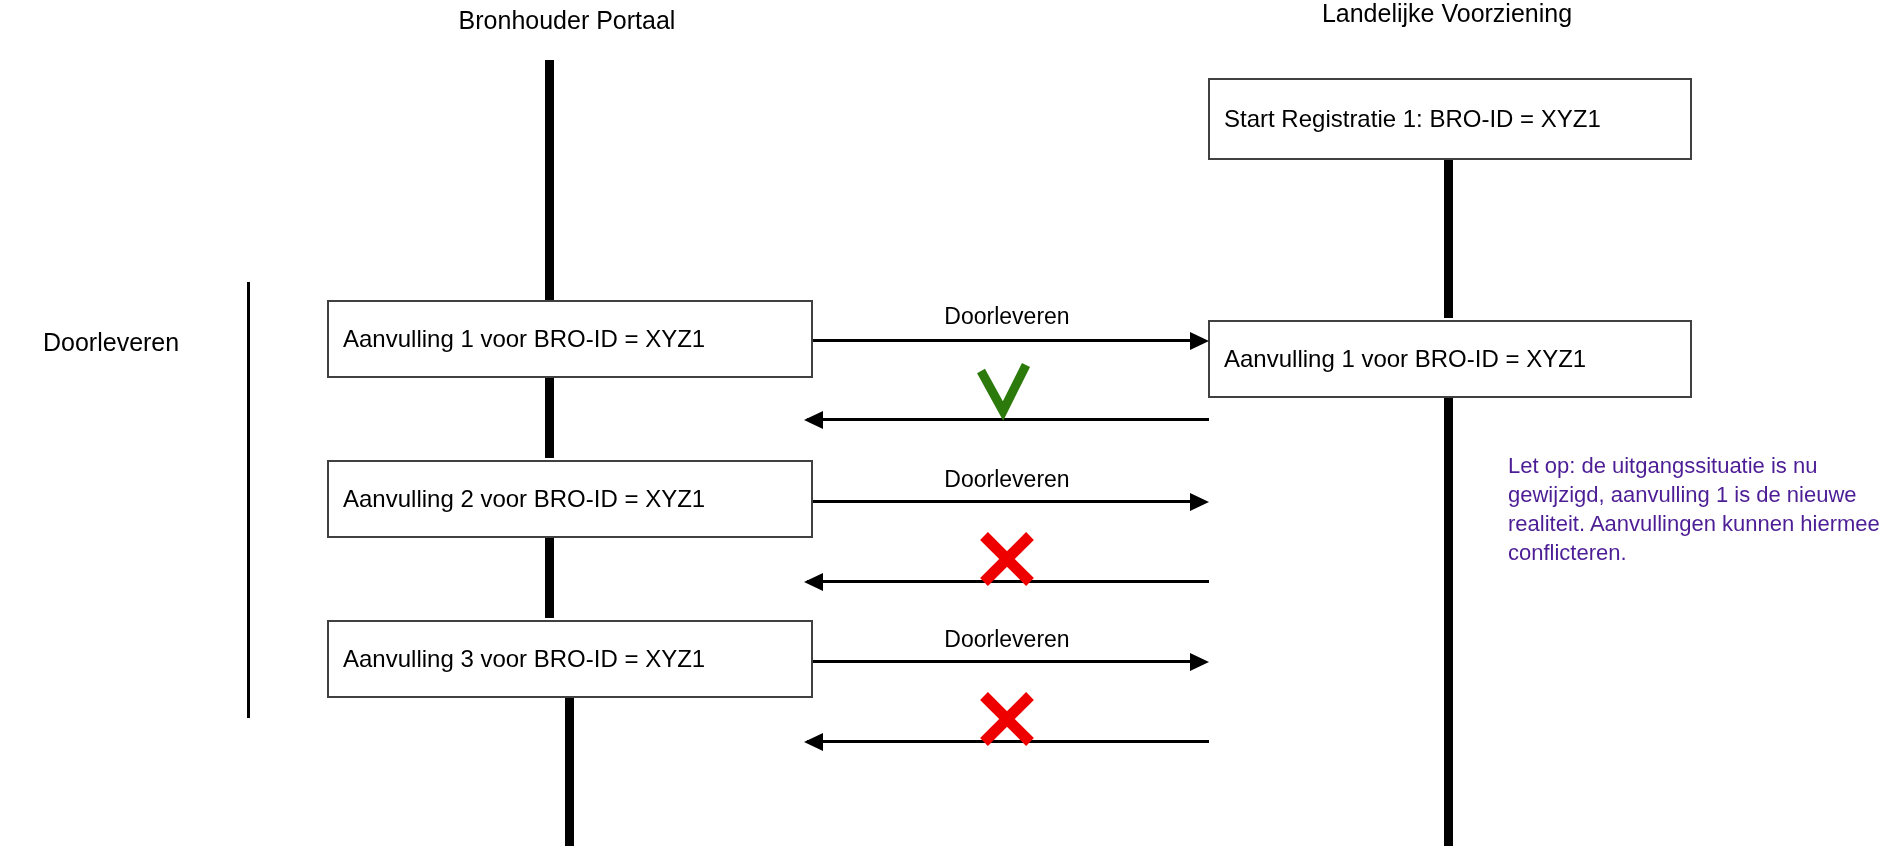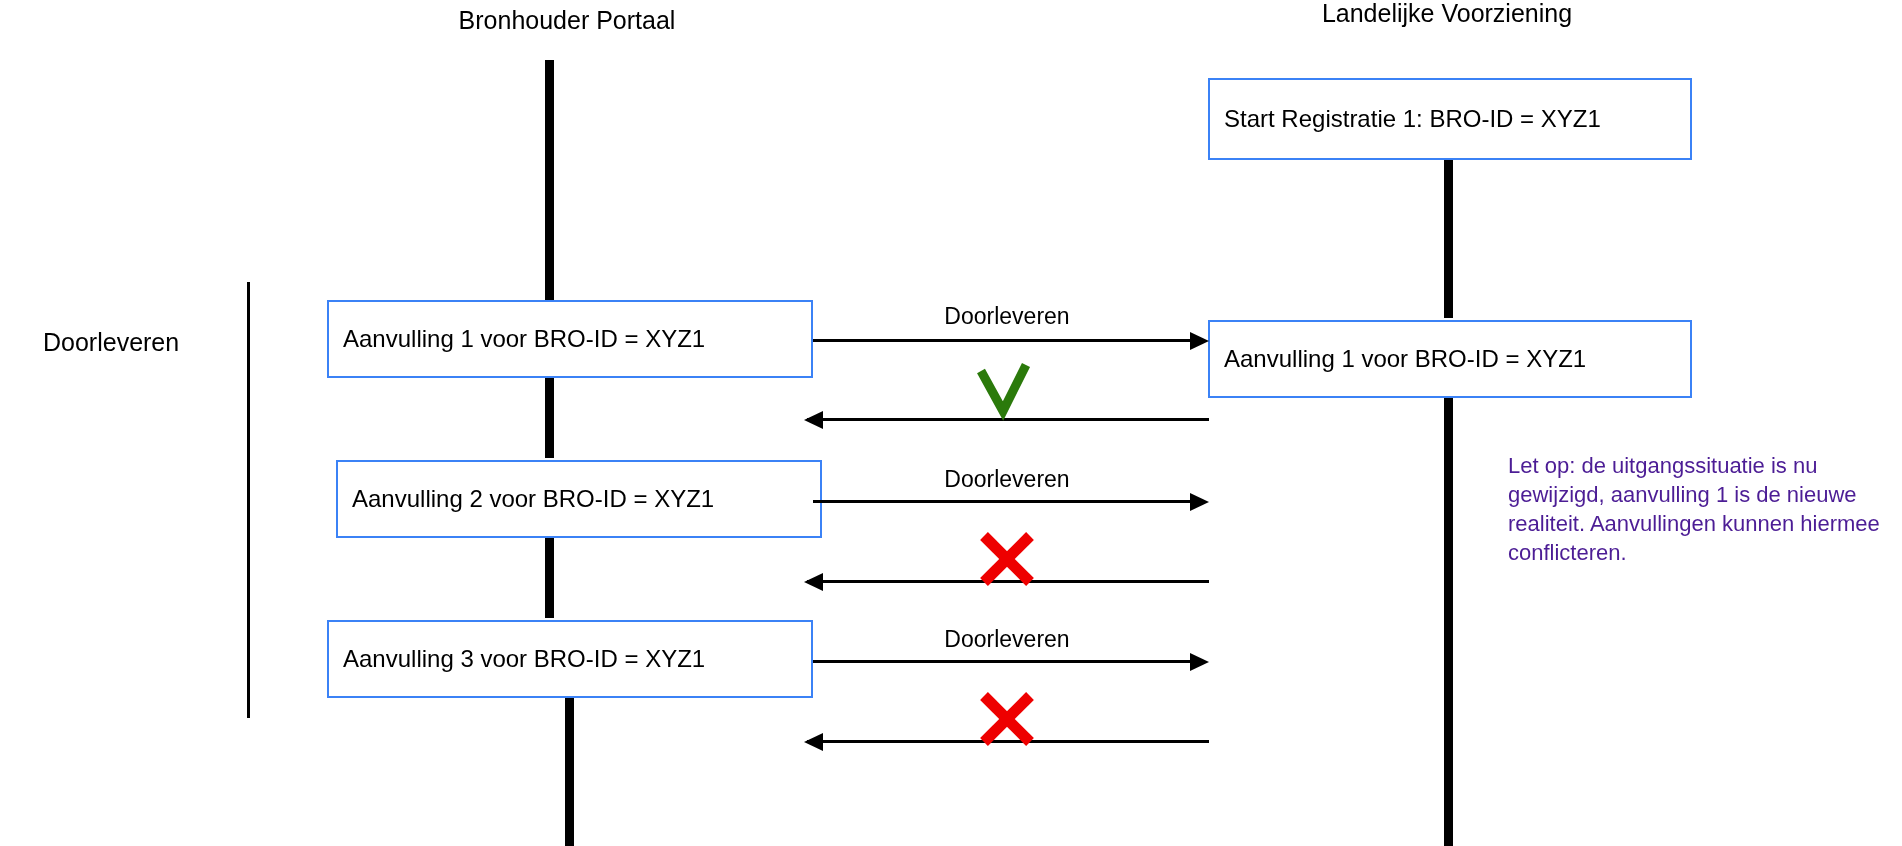--- a/index.html
+++ b/index.html
@@ -25,21 +25,21 @@
     white-space: nowrap;
     text-align: center;
     line-height: 1;
   }
   .lifeline {
     position: absolute;
     background: #000000;
   }
   .msgbox {
     position: absolute;
-    border: 2px solid #3b82f6;
+    border: 2px solid #404040;
     background: #ffffff;
     box-sizing: border-box;
     display: flex;
     align-items: center;
     padding-left: 14px;
   }
   .msgbox span {
     font-size: 24px;
     color: #000000;
     white-space: nowrap;
@@ -120,21 +120,21 @@
   </div>
 
   <div class="msgbox" style="left: 320px; top: 300px; width: 486px; height: 78px;">
     <span>Aanvulling 1 voor BRO-ID = XYZ1</span>
   </div>
 
   <div class="msgbox" style="left: 1201px; top: 320px; width: 484px; height: 78px;">
     <span>Aanvulling 1 voor BRO-ID = XYZ1</span>
   </div>
 
-  <div class="msgbox" style="left: 329px; top: 460px; width: 486px; height: 78px;">
+  <div class="msgbox" style="left: 320px; top: 460px; width: 486px; height: 78px;">
     <span>Aanvulling 2 voor BRO-ID = XYZ1</span>
   </div>
 
   <div class="msgbox" style="left: 320px; top: 620px; width: 486px; height: 78px;">
     <span>Aanvulling 3 voor BRO-ID = XYZ1</span>
   </div>
 
   <div class="arrow-label" style="left: 805px; top: 305px; width: 390px;">Doorleveren</div>
   <div class="arrow-line" style="left: 806px; top: 339px; width: 380px;"></div>
   <div class="arrow-head right" style="left: 1183px; top: 332px;"></div>

